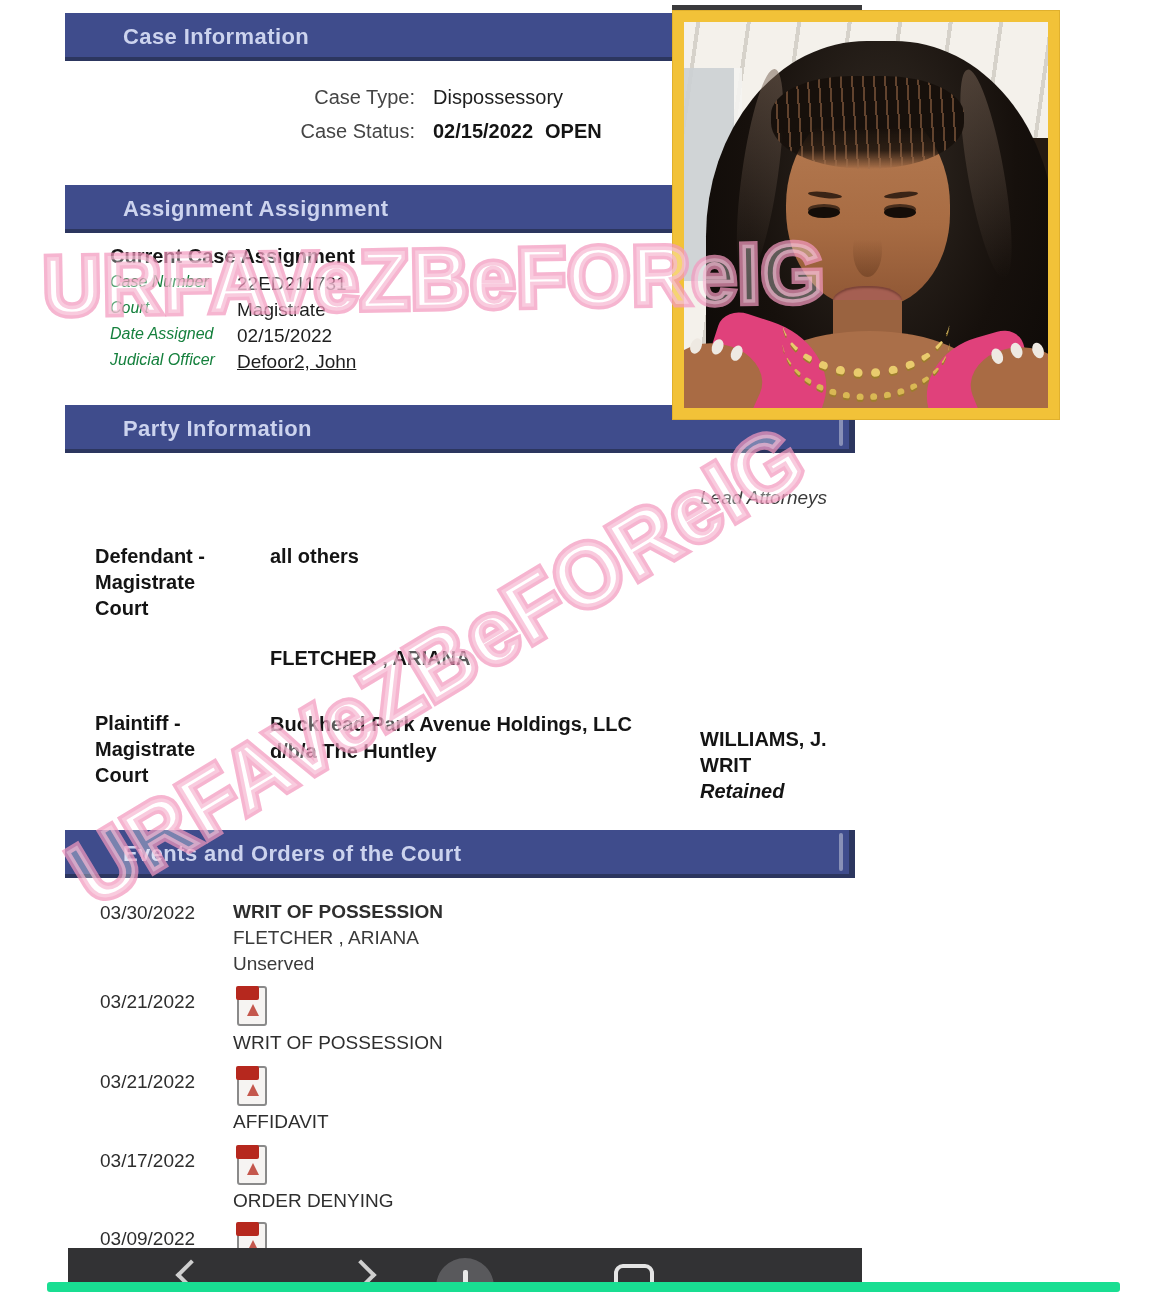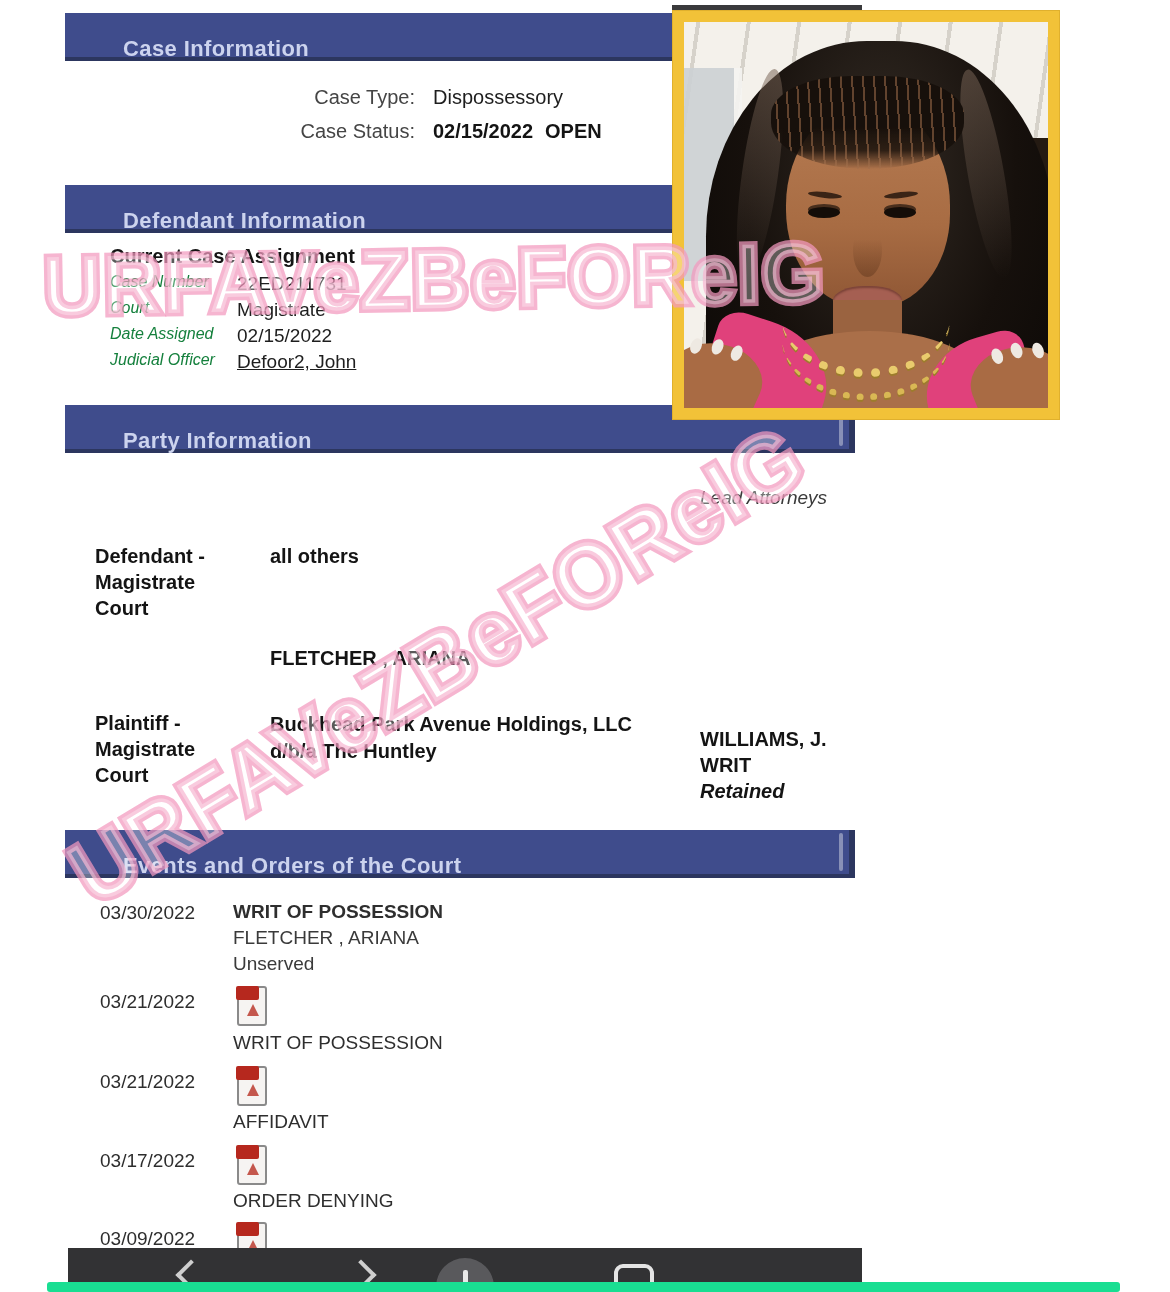--- a/index.html
+++ b/index.html
@@ -14,21 +14,21 @@
   .bar {
     position:absolute; left:65px; width:790px; height:48px;
     background:#3f4c8c; border-bottom:4px solid #2c365f; border-right:6px solid #2c365f;
     z-index:1;
   }
   .bar::after {
     content:""; position:absolute; right:6px; top:3px; bottom:3px; width:4px;
     background:rgba(255,255,255,0.38); border-radius:2px;
   }
   .bar .bar-title {
-    position:absolute; left:58px; top:23px;
+    position:absolute; left:58px; top:11px;
     font-size:22px; font-weight:bold; color:#ccd3ee; letter-spacing:0.4px;
   }
 
   
   .lbl  { color:#454545; font-size:20px; }
   .val  { color:#1e1e1e; font-size:20px; }
   .bold { font-weight:bold; color:#141414; }
   .it   { font-style:italic; }
 
   .kv-label { position:absolute; left:65px; width:350px; text-align:right; }
@@ -194,21 +194,21 @@
 </div>
 
 <span class="kv-label lbl" style="top:86px;">Case Type:</span>
 <span class="kv-value val" style="top:86px;">Dispossessory</span>
 
 <span class="kv-label lbl" style="top:120px;">Case Status:</span>
 <span class="kv-value val bold" style="top:120px;">02/15/2022</span>
 <span class="kv-value val bold" style="top:120px; left:545px;">OPEN</span>
 
 <div class="bar" style="top:185px;">
-  <span class="bar-title">Defendant Information</span>
+  <span class="bar-title">Assignment Assignment</span>
 </div>
 
 <span class="abs bold" style="left:110px; top:245px; font-size:20px;">Current Case Assignment</span>
 
 <span class="arow-label" style="top:273px;">Case Number</span>
 <span class="arow-value" style="top:273px;">22ED211731</span>
 <span class="arow-label" style="top:299px;">Court</span>
 <span class="arow-value" style="top:299px;">Magistrate</span>
 <span class="arow-label" style="top:325px;">Date Assigned</span>
 <span class="arow-value" style="top:325px;">02/15/2022</span>

